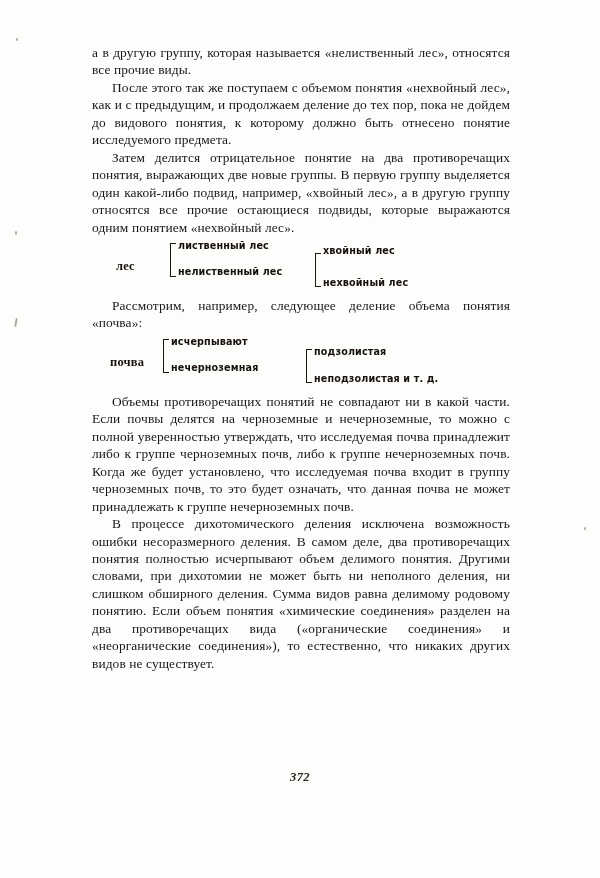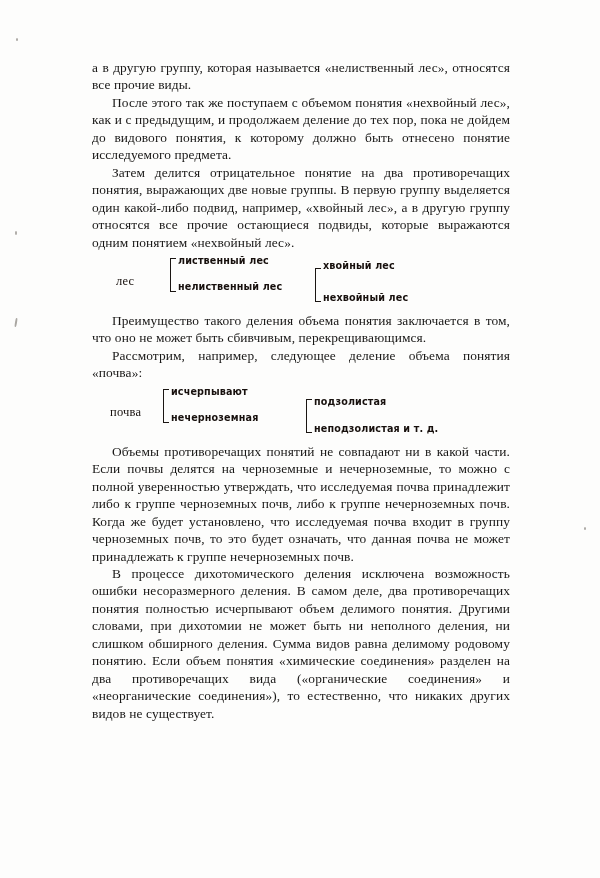--- a/index.html
+++ b/index.html
@@ -33,21 +33,20 @@
   .speck.s3 { left: 15px;  top: 318px; width: 2px; height: 9px;
               border-radius: 40%; transform: rotate(9deg); }
   .speck.s4 { left: 584px; top: 527px; width: 2px; height: 3px; }
 
   
   #textblock {
     position: absolute;
     left: 92px;
     top: 44px;
     width: 418px;
-    margin-top: 15px;
   }
 
   p.para {
     margin: 0;
     font-size: 13.4px;
     line-height: 17.45px;
     color: #181716;
     text-align: justify;
     text-indent: 20px;
     letter-spacing: .1px;
@@ -63,21 +62,21 @@
     position: relative;
     font-family: "DejaVu Sans", sans-serif;
     font-size: 9.6px;
     color: #17100d;
     font-weight: 700;
     letter-spacing: .15px;
   }
   .tree .root {
     position: absolute;
     font-family: "Liberation Serif", serif;
-    font-weight: 400;
+    font-weight: 700;
     font-size: 12.5px;
     letter-spacing: .2px;
   }
   .tree .brace {
     position: absolute;
     border-left: 1.15px solid #1a1512;
     border-top: 1.15px solid #1a1512;
     border-bottom: 1.15px solid #1a1512;
   }
   .tree .brace::before {
@@ -151,35 +150,35 @@
     <div class="tree" id="tree1">
       <span class="root">лес</span>
       <span class="brace b1"></span>
       <span class="brace b2"></span>
       <span class="leaf l1">лиственный лес</span>
       <span class="leaf l2">нелиственный лес</span>
       <span class="leaf l3">хвойный лес</span>
       <span class="leaf l4">нехвойный лес</span>
     </div>
 
-    <p class="para gap-before">Преимущество такого деления объема понятия заключается в том, что оно не может быть сбивчивым, перекрещивающимся.</p>
 
     <p class="para">Рассмотрим, например, следующее деление объема понятия «почва»:</p>
 
     <div class="tree" id="tree2">
       <span class="root">почва</span>
       <span class="brace b1"></span>
       <span class="brace b2"></span>
       <span class="leaf l1">исчерпывают</span>
       <span class="leaf l2">нечерноземная</span>
       <span class="leaf l3">подзолистая</span>
       <span class="leaf l4">неподзолистая и т. д.</span>
     </div>
 
     <p class="para gap-before">Объемы противоречащих понятий  не совпадают ни в какой части. Если почвы делятся на черноземные  и  нечерноземные, то можно с полной уверенностью утверждать, что исследуемая почва принадлежит либо к группе черноземных почв, либо к группе нечерноземных почв. Когда же будет установлено, что исследуемая почва входит в группу черноземных почв, то это будет означать, что данная почва не может принадлежать к группе нечерноземных почв.</p>
 
     <p class="para">В процессе дихотомического деления исключена возможность ошибки несоразмерного деления. В самом деле, два противоречащих понятия полностью исчерпывают объем делимого понятия. Другими словами, при дихотомии не может быть ни неполного деления, ни слишком обширного деления. Сумма видов равна делимому родовому понятию. Если объем понятия «химические соединения» разделен на два противоречащих вида («органические соединения» и «неорганические соединения»), то естественно, что никаких других видов не существует.</p>
 
 
   </div>
 
+  <div id="folio">372</div>
 
 </div>
 
 </body></html>

